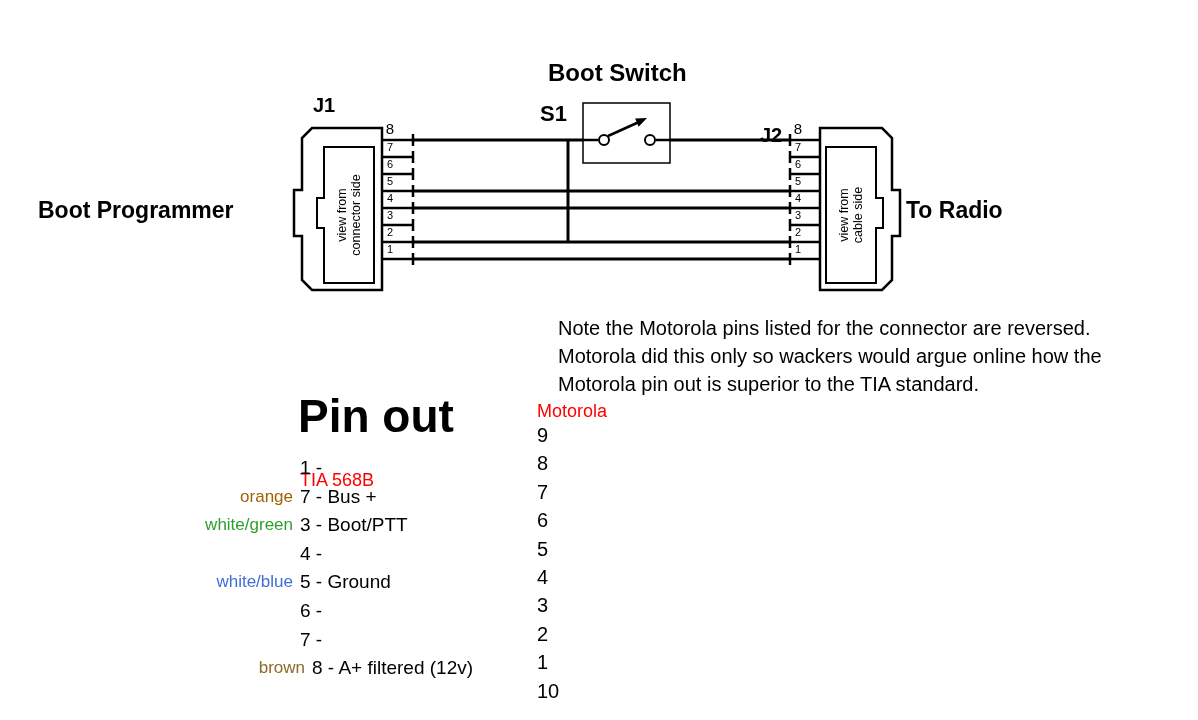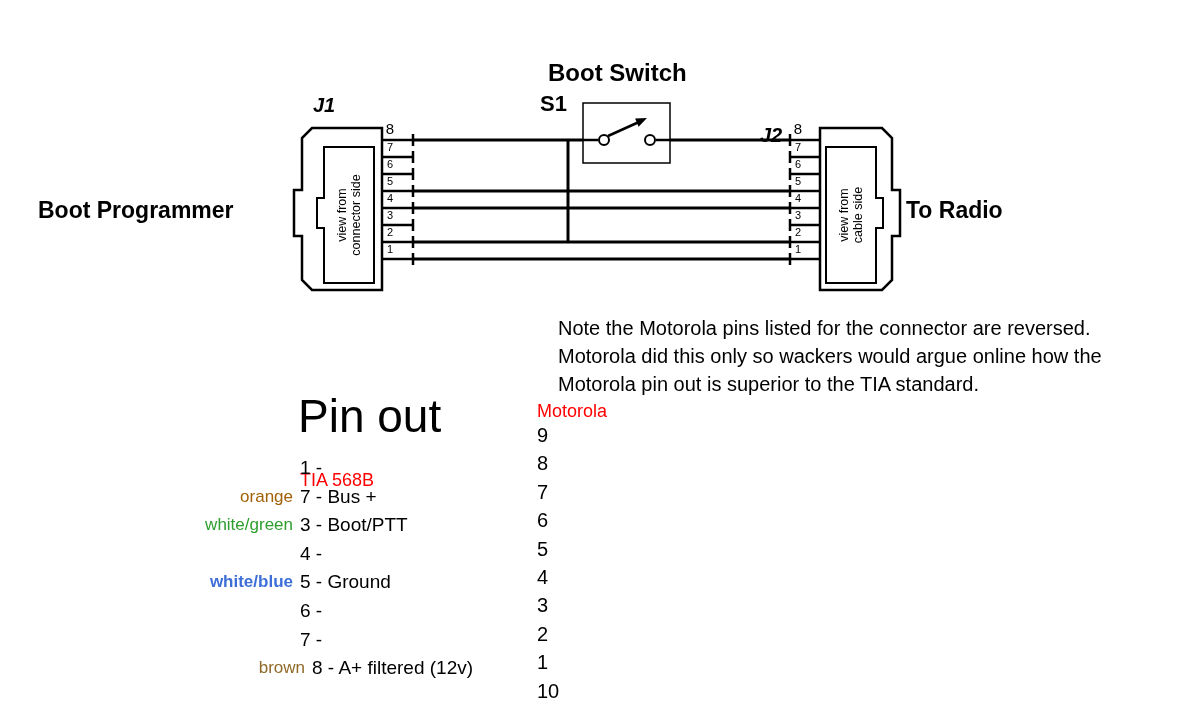--- a/index.html
+++ b/index.html
@@ -1,29 +1,29 @@
 <!DOCTYPE html>
 <html><head>
 <meta charset="utf-8">
 <style>
   html,body{margin:0;padding:0;background:#fff;}
   .canvas{position:relative;width:1198px;height:720px;background:#fff;overflow:hidden;
           font-family:"Liberation Sans",sans-serif;color:#000;padding-left:32px;}
   .abs{position:absolute;}
   .title{font-size:24px;font-weight:bold;}
-  .conn-label{font-size:20px;font-weight:bold;font-style:italic;}
+  .conn-label{font-size:20px;font-weight:bold;}
   .side-label{font-size:23px;font-weight:bold;}
   .switch-label{font-size:22px;font-weight:bold;}
   .rot-text{position:absolute;transform:translate(-50%,-50%) rotate(-90deg);
             text-align:center;font-size:12.5px;line-height:14px;white-space:nowrap;}
   .pin-digit{position:absolute;font-size:11px;width:14px;text-align:center;}
   .pin-digit.top{font-size:15px;}
   .note-line{height:28px;line-height:28px;font-size:20px;white-space:nowrap;}
   .red{color:#FF0000;}
-  .pinout-title{font-size:46px;font-weight:normal;line-height:44px;}
+  .pinout-title{font-size:46px;font-weight:bold;line-height:44px;}
   .std-label{font-size:18px;margin-top:30px;}
   .pin-row{display:flex;height:28.6px;line-height:28.6px;font-size:19px;white-space:nowrap;}
   .color-label{width:293px;padding-right:7px;text-align:right;font-size:17px;}
   .moto-label{font-size:18px;}
   .moto-num{height:28.4px;line-height:28.4px;font-size:20px;}
 </style>
 </head>
 <body>
 
 <div class="canvas">
@@ -89,21 +89,21 @@
       <line x1="583" y1="140" x2="598" y2="140" stroke="#000" stroke-width="2.5"></line>
       <line x1="656" y1="140" x2="670" y2="140" stroke="#000" stroke-width="2.5"></line>
       <circle cx="604" cy="140" r="5" fill="#fff" stroke="#000" stroke-width="2"></circle>
       <circle cx="650" cy="140" r="5" fill="#fff" stroke="#000" stroke-width="2"></circle>
       <line x1="608" y1="136" x2="639" y2="122" stroke="#000" stroke-width="2.5"></line>
       <polygon points="647,118 638.6,126.7 635.1,118.5" fill="#000"></polygon>
     </g>
   </svg>
 
   <div class="abs title" style="left:548px;top:59px">Boot Switch</div>
-  <div class="abs switch-label" style="left:540px;top:91px">S1</div>
+  <div class="abs switch-label" style="left:540px;top:101px">S1</div>
   <div class="abs conn-label" style="left:313px;top:94px">J1</div>
   <div class="abs conn-label" style="left:760px;top:124px">J2</div>
   <div class="abs side-label" style="left:38px;top:197px">Boot Programmer</div>
   <div class="abs side-label" style="left:906px;top:197px">To Radio</div>
 
   <div class="rot-text" style="left:349px;top:215px">
     <div>view from</div>
     <div>connector side</div>
   </div>
   <div class="rot-text" style="left:851px;top:215px">
@@ -149,21 +149,21 @@
       </div>
       <div class="pin-row">
         <span class="color-label" style="color: rgb(46, 158, 46);">white/green</span>
         <span>3 - Boot/PTT</span>
       </div>
       <div class="pin-row">
         <span class="color-label"></span>
         <span>4 -</span>
       </div>
       <div class="pin-row">
-        <span class="color-label" style="color: rgb(62, 111, 216); font-weight: bold;">white/blue</span>
+        <span class="color-label" style="color: rgb(62, 111, 216);">white/blue</span>
         <span>5 - Ground</span>
       </div>
       <div class="pin-row">
         <span class="color-label"></span>
         <span>6 -</span>
       </div>
       <div class="pin-row">
         <span class="color-label"></span>
         <span>7 -</span>
       </div>

